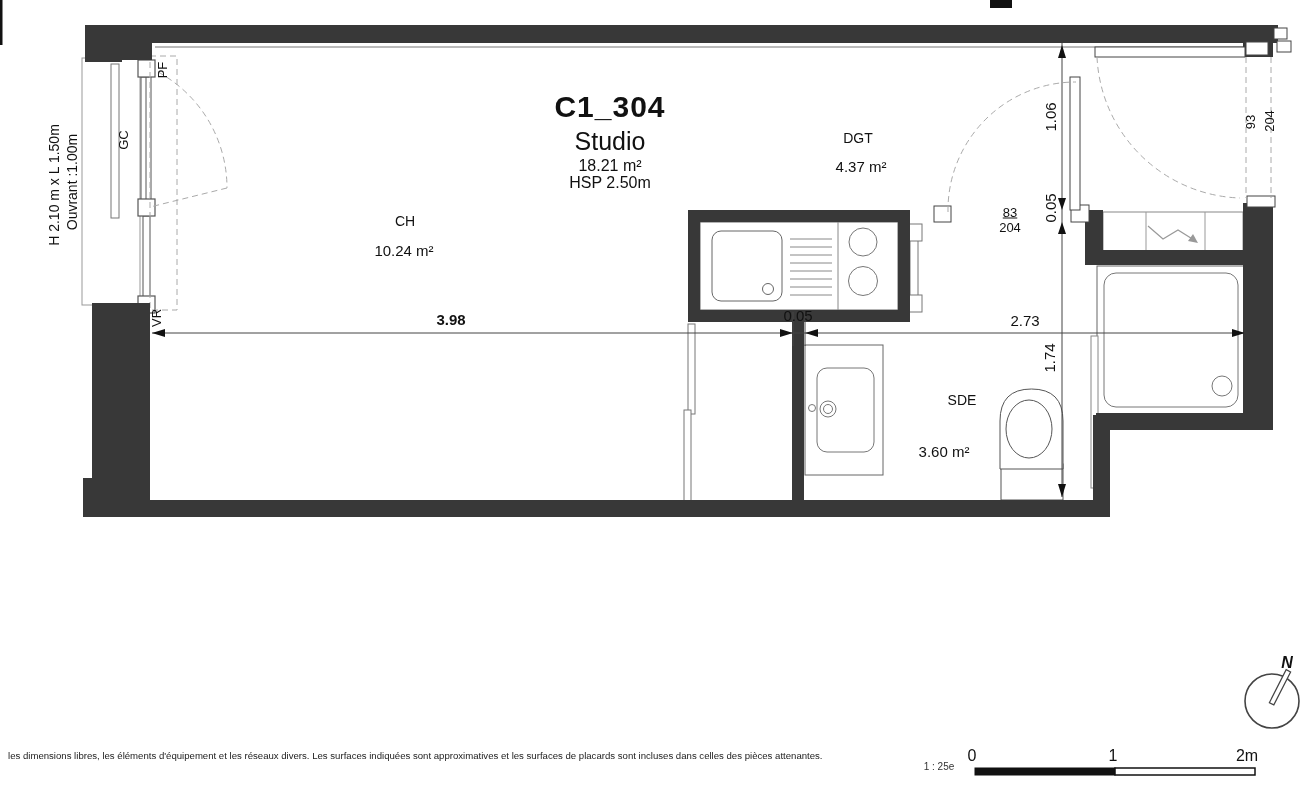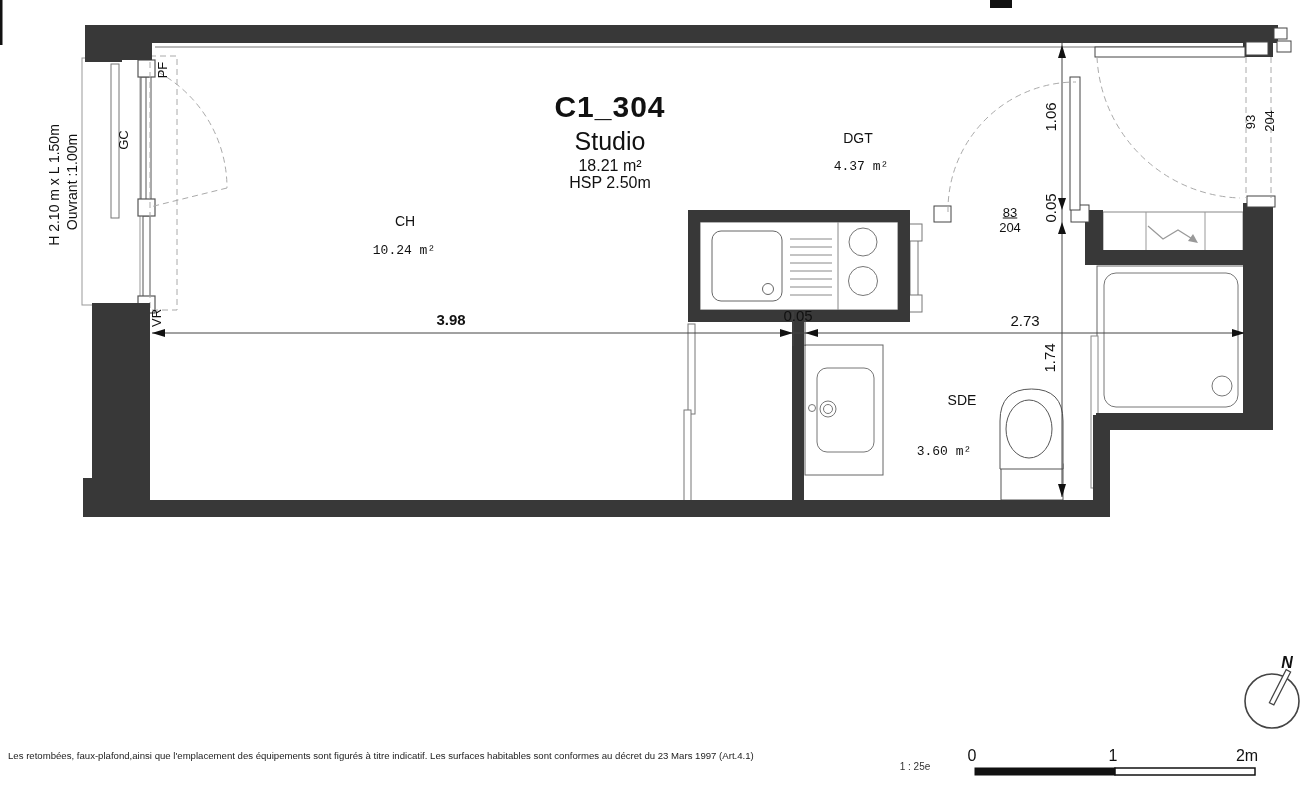--- a/index.html
+++ b/index.html
@@ -6,26 +6,26 @@
   #stage{position:relative;width:1316px;height:800px;background:#fff;overflow:hidden;
          font-family:"Liberation Sans",sans-serif;color:#111;}
   svg{position:absolute;left:0;top:0;}
   .lbl{position:absolute;transform:translate(-50%,-50%);white-space:nowrap;color:#111;
        font-family:"Liberation Sans",sans-serif;line-height:1.05;}
   .rot{transform:translate(-50%,-50%) rotate(-90deg);}
   .t-code{font-size:30px;font-weight:bold;letter-spacing:1px;}
   .t-type{font-size:25px;}
   .t-sub{font-size:16px;}
   .room{font-size:14px;}
-  .area{font-size:13px;font-family:Liberation Mono, monospace;}
+  .area{font-size:15px;}
   .dim{font-size:15px;}
   .door-sz{font-size:13px;text-align:center;line-height:15px;}
   .win{font-size:14px;}
   .win-sm{font-size:13px;}
-  .small{font-size:10px;color:#333;}
+  .small{font-size:10px;color:#333;margin-left:24px;}
   .tick{font-size:16px;}
   .north-n{font-size:16px;font-style:italic;font-weight:bold;}
   .disc{position:absolute;left:8px;top:749px;font-size:9.6px;line-height:13.2px;color:#222;
         white-space:nowrap;}
 </style>
 </head>
 <body>
 
 <div id="stage">
 
@@ -215,16 +215,16 @@
   <div class="lbl rot win-sm" style="left:157px;top:318px;">VR</div>
 
   <div class="lbl small" style="left:915px;top:767px;">1 : 25e</div>
   <div class="lbl tick" style="left:972px;top:756px;">0</div>
   <div class="lbl tick" style="left:1113px;top:756px;">1</div>
   <div class="lbl tick" style="left:1247px;top:756px;">2m</div>
 
   <div class="lbl north-n" style="left:1287px;top:663px;">N</div>
 
   <div class="disc">
-    <div>Les retombées, faux-plafond,ainsi que l'emplacement des équipements sont figurés à titre indicatif. Les surfaces habitables sont conformes au décret du 23 Mars 1997 (Art.4.1)</div>
+    <div>les dimensions libres, les éléments d'équipement et les réseaux divers. Les surfaces indiquées sont approximatives et les surfaces de placards sont incluses dans celles des pièces attenantes.</div>
   </div>
 
 </div>
 
 </body></html>

